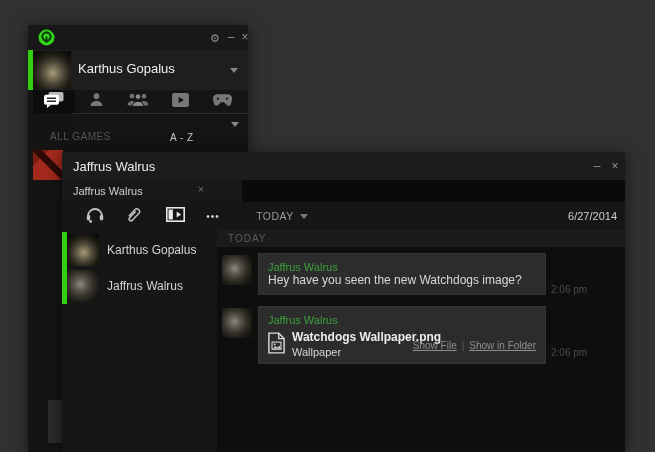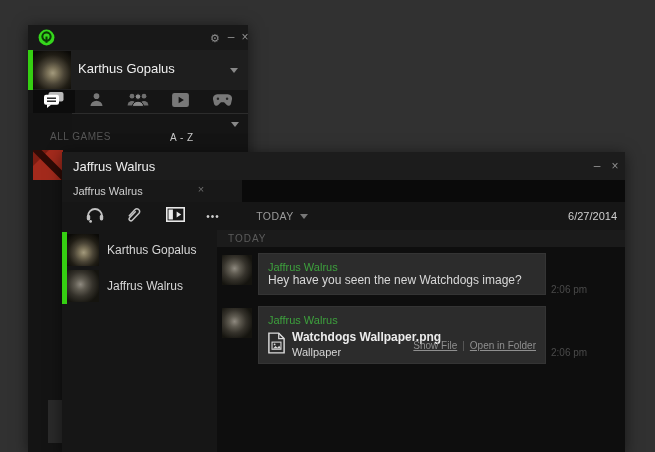--- a/index.html
+++ b/index.html
@@ -270,21 +270,21 @@
                 <path d="M5.5 18.2 l3-2.8 2 1.8 2-2 2 3z" fill="#dcdcdc"></path>
               </svg>
             </span>
             <span class="file-meta">
               <div class="file-name">Watchdogs Wallpaper.png</div>
               <div class="file-status">Wallpaper</div>
             </span>
             <span class="file-actions">
               <span class="file-link">Show File</span>
               <span class="link-div">|</span>
-              <span class="file-link">Open in Folder</span>
+              <span class="file-link">Show in Folder</span>
             </span>
           </div>
         </div>
         <span class="ts ts2">2:06 pm</span>
       </div>
     </div>
   </div>
 </div>
 
 </body></html>

